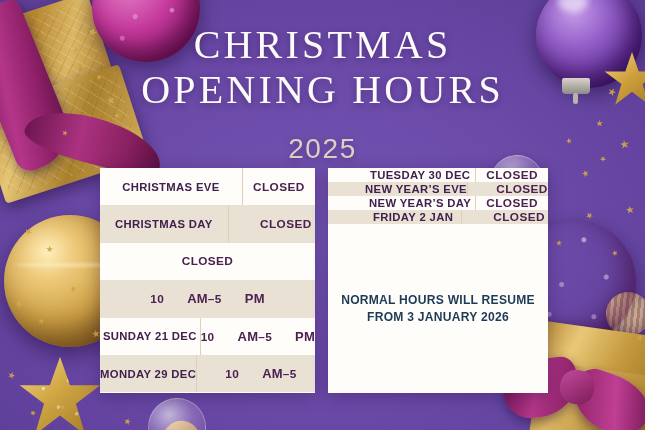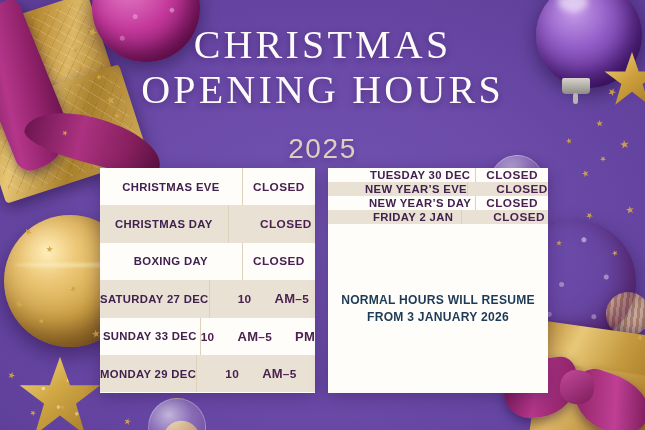--- a/index.html
+++ b/index.html
@@ -433,33 +433,31 @@
             <span>CLOSED</span>
           </div>
         </div>
         <div class="row even">
           <div class="cell-day">CHRISTMAS DAY</div>
           <div class="cell-hours">
             <span>CLOSED</span>
           </div>
         </div>
         <div class="row odd">
-          <div class="cell-day">BOXING DAY</div>
           <div class="cell-hours">
             <span>CLOSED</span>
           </div>
         </div>
         <div class="row even">
-          <div class="cell-day">SATURDAY 27 DEC</div>
           <div class="cell-hours">
             <span>10<span class="smallcap">AM</span>–5<span class="smallcap">PM</span></span>
           </div>
         </div>
         <div class="row odd">
-          <div class="cell-day">SUNDAY 33 DEC</div>
+          <div class="cell-day">SUNDAY 21 DEC</div>
           <div class="cell-hours">
             <span>10<span class="smallcap">AM</span>–5<span class="smallcap">PM</span></span>
           </div>
         </div>
         <div class="row even">
           <div class="cell-day">MONDAY 29 DEC</div>
           <div class="cell-hours">
             <span>10<span class="smallcap">AM</span>–5<span class="smallcap">PM</span></span>
           </div>
         </div>

